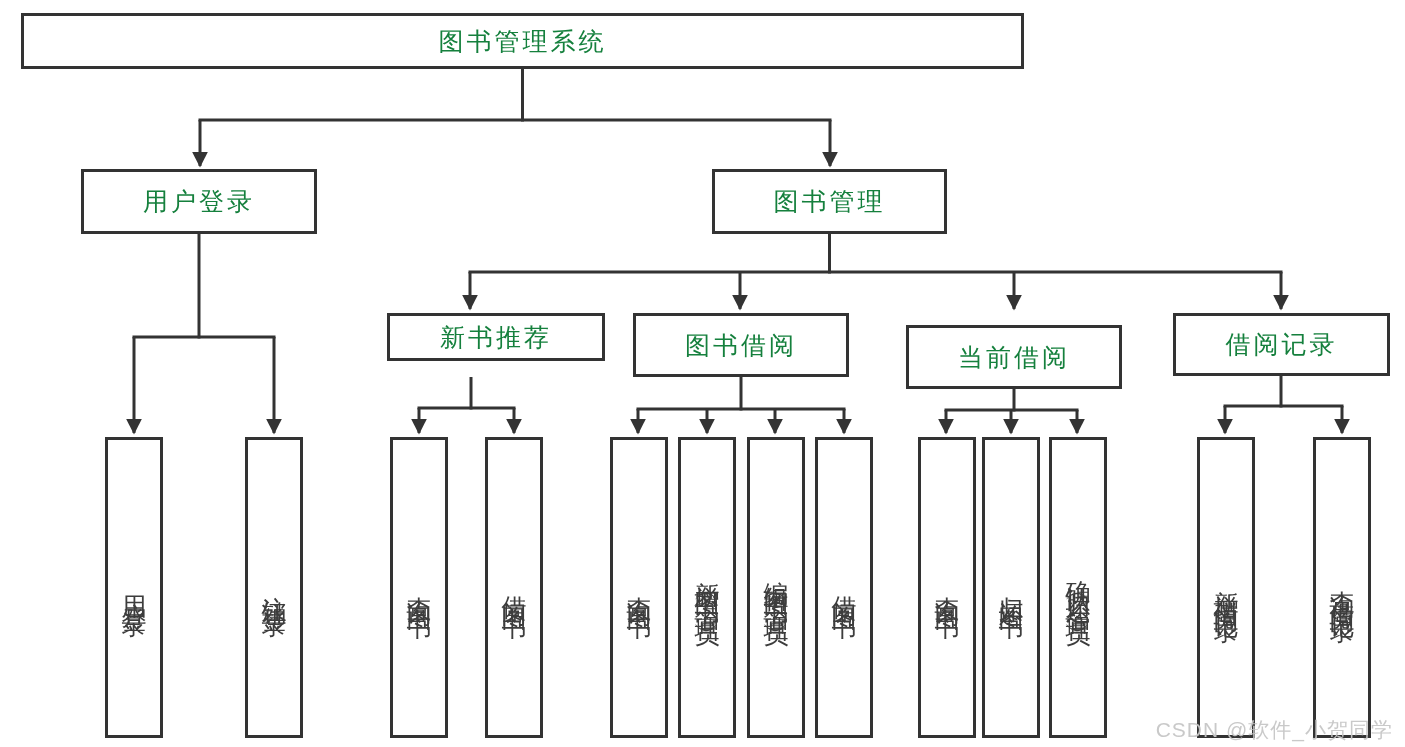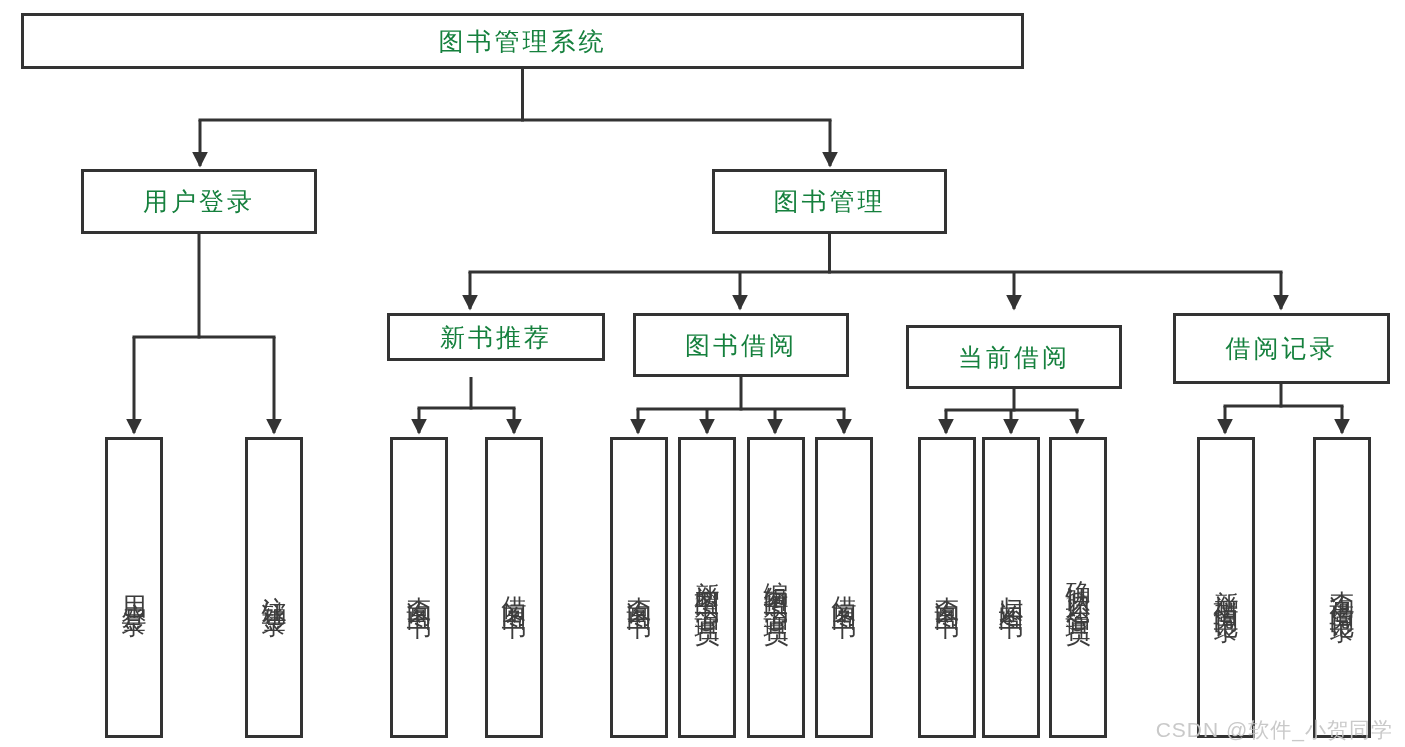--- a/index.html
+++ b/index.html
@@ -41,21 +41,21 @@
     line-height: 1;
     color: #3d3d3d;
   }
   
   .n-root      { left:21px;   top:13px;  width:1003px; height:56px; }
   .n-user      { left:81px;   top:169px; width:236px;  height:65px; }
   .n-book      { left:712px;  top:169px; width:235px;  height:65px; }
   .n-newbook   { left:362px;  top:313px; width:218px;  height:48px;margin-left:25px; }
   .n-borrow    { left:633px;  top:313px; width:216px;  height:64px;font-family:Liberation Mono, monospace; }
   .n-current   { left:906px;  top:325px; width:216px;  height:64px; }
-  .n-records   { left:1173px; top:313px; width:217px;  height:71px; }
+  .n-records   { left:1173px; top:313px; width:217px;  height:63px; }
   .leaf        { top:437px; width:58px; height:301px; }
   .l1  { left:105px;  }
   .l2  { left:245px;  }
   .l3  { left:390px;  }
   .l4  { left:485px;  }
   .l5  { left:610px;  }
   .l6  { left:678px;  }
   .l7  { left:747px;  }
   .l8  { left:815px;  }
   .l9  { left:918px;  }

